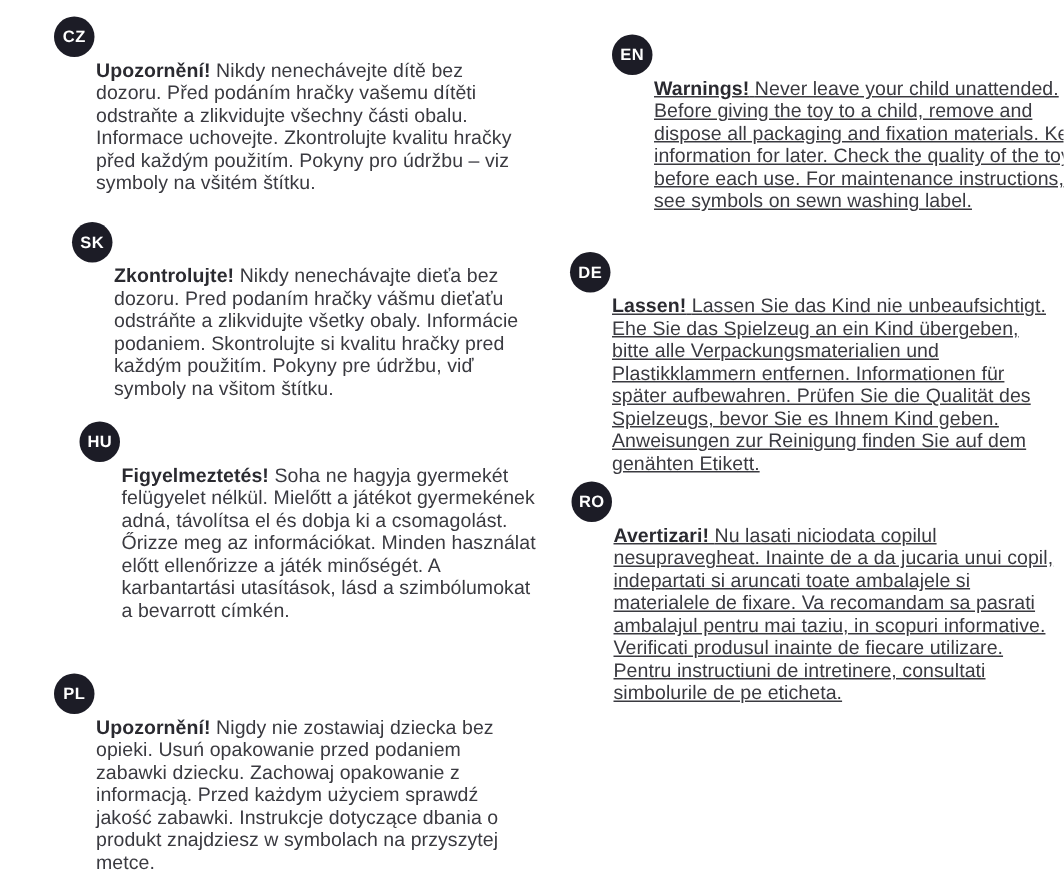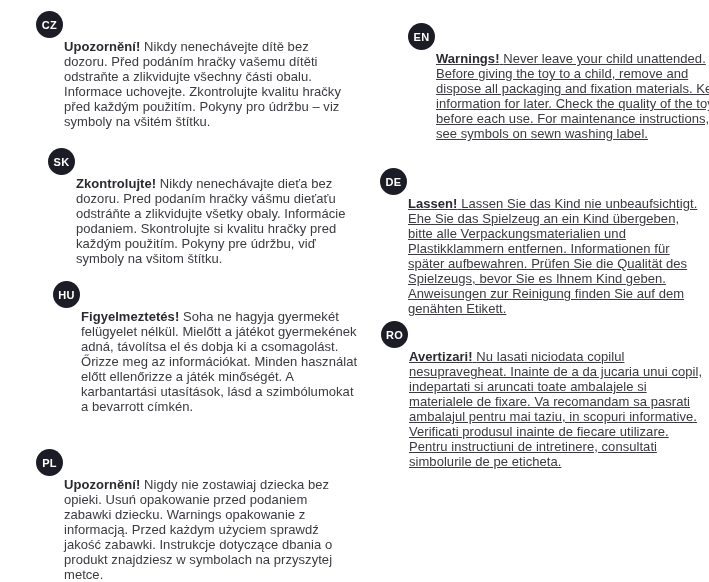--- a/index.html
+++ b/index.html
@@ -75,21 +75,21 @@
     <p class="para"><strong>Zkontrolujte!</strong> <span>Nikdy nenechávajte dieťa bez dozoru. Pred podaním hračky vášmu dieťaťu odstráňte a zlikvidujte všetky obaly. Informácie podaniem. Skontrolujte si kvalitu hračky pred každým použitím. Pokyny pre údržbu, viď symboly na všitom štítku.</span></p>
   </div>
 
   <div class="section col-left sec-hu">
     <div class="badge">HU</div>
     <p class="para"><strong>Figyelmeztetés!</strong> <span>Soha ne hagyja gyermekét felügyelet nélkül. Mielőtt a játékot gyermekének adná, távolítsa el és dobja ki a csomagolást. Őrizze meg az információkat. Minden használat előtt ellenőrizze a játék minőségét. A karbantartási utasítások, lásd a szimbólumokat a bevarrott címkén.</span></p>
   </div>
 
   <div class="section col-left sec-pl">
     <div class="badge">PL</div>
-    <p class="para"><strong>Upozornění!</strong> <span>Nigdy nie zostawiaj dziecka bez opieki. Usuń opakowanie przed podaniem zabawki dziecku. Warnings opakowanie z informacją. Przed każdym użyciem sprawdź jakość zabawki. Instrukcje dotyczące dbania o produkt znajdziesz w symbolach na przyszytej metce.</span></p>
+    <p class="para"><strong>Upozornění!</strong> <span>Nigdy nie zostawiaj dziecka bez opieki. Usuń opakowanie przed podaniem zabawki dziecku. Zachowaj opakowanie z informacją. Przed każdym użyciem sprawdź jakość zabawki. Instrukcje dotyczące dbania o produkt znajdziesz w symbolach na przyszytej metce.</span></p>
   </div>
 
   <div class="section col-right sec-en">
     <div class="badge">EN</div>
     <p class="para"><strong>Warnings!</strong> <span>Never leave your child unattended. Before giving the toy to a child, remove and dispose all packaging and fixation materials. Keep information for later. Check the quality of the toy before each use. For maintenance instructions, see symbols on sewn washing label.</span></p>
   </div>
 
   <div class="section col-right sec-de">
     <div class="badge">DE</div>
     <p class="para"><strong>Lassen!</strong> <span>Lassen Sie das Kind nie unbeaufsichtigt. Ehe Sie das Spielzeug an ein Kind übergeben, bitte alle Verpackungsmaterialien und Plastikklammern entfernen. Informationen für später aufbewahren. Prüfen Sie die Qualität des Spielzeugs, bevor Sie es Ihnem Kind geben. Anweisungen zur Reinigung finden Sie auf dem genähten Etikett.</span></p>

